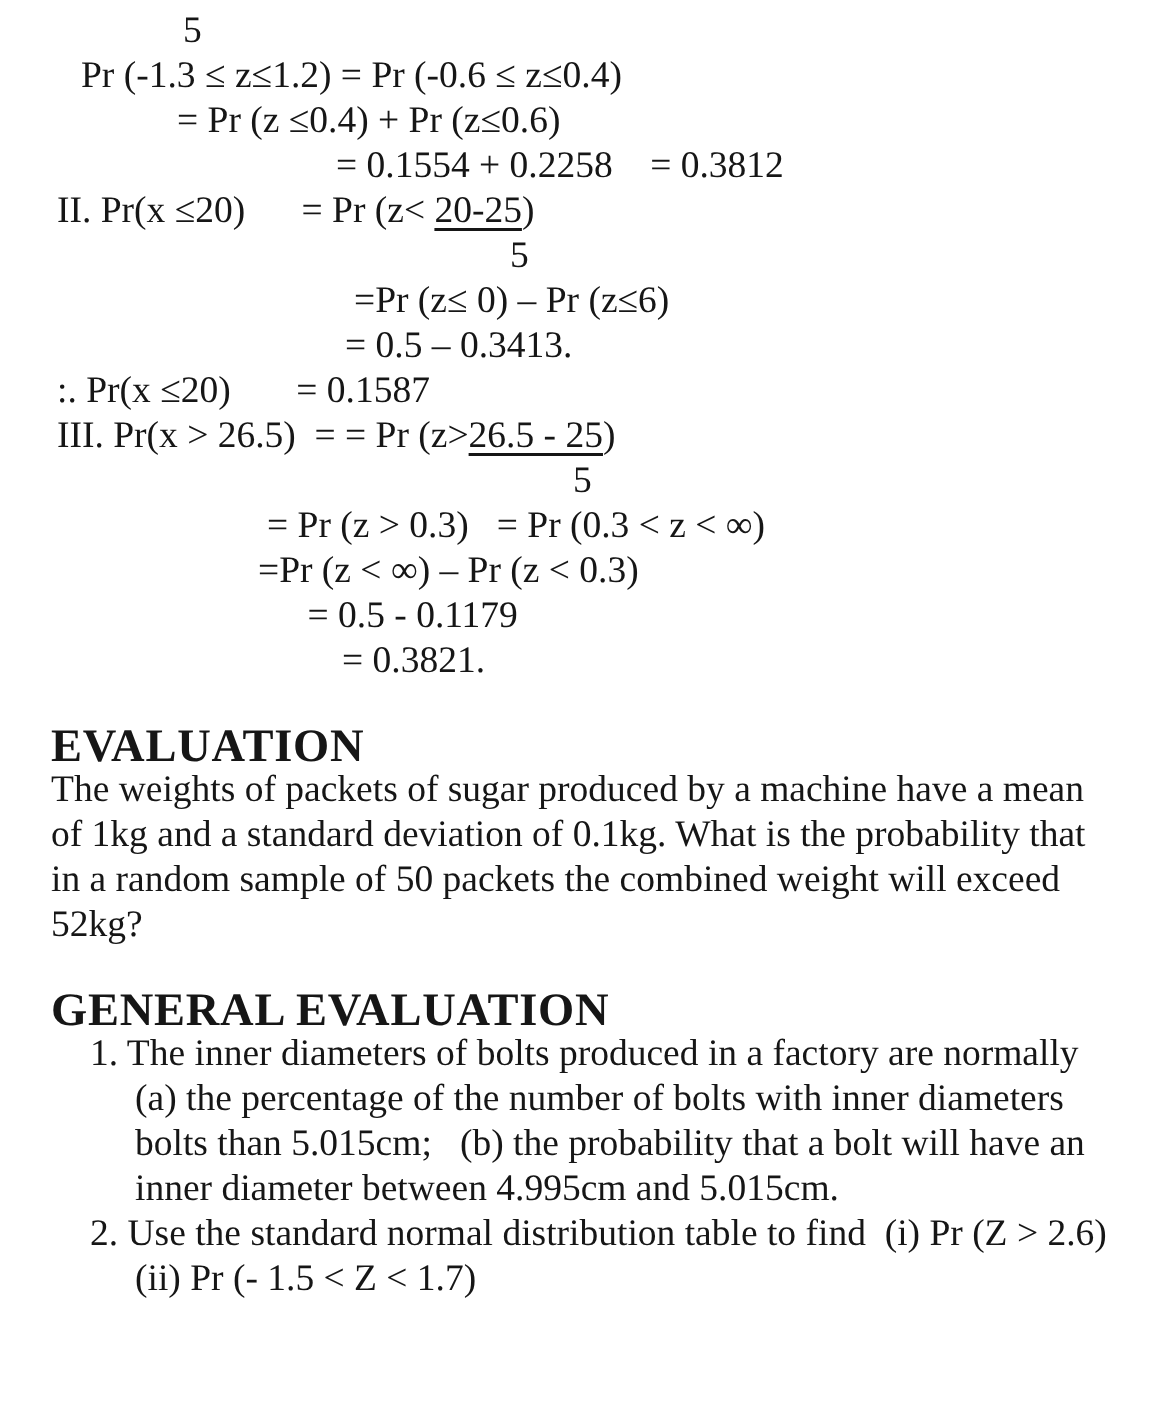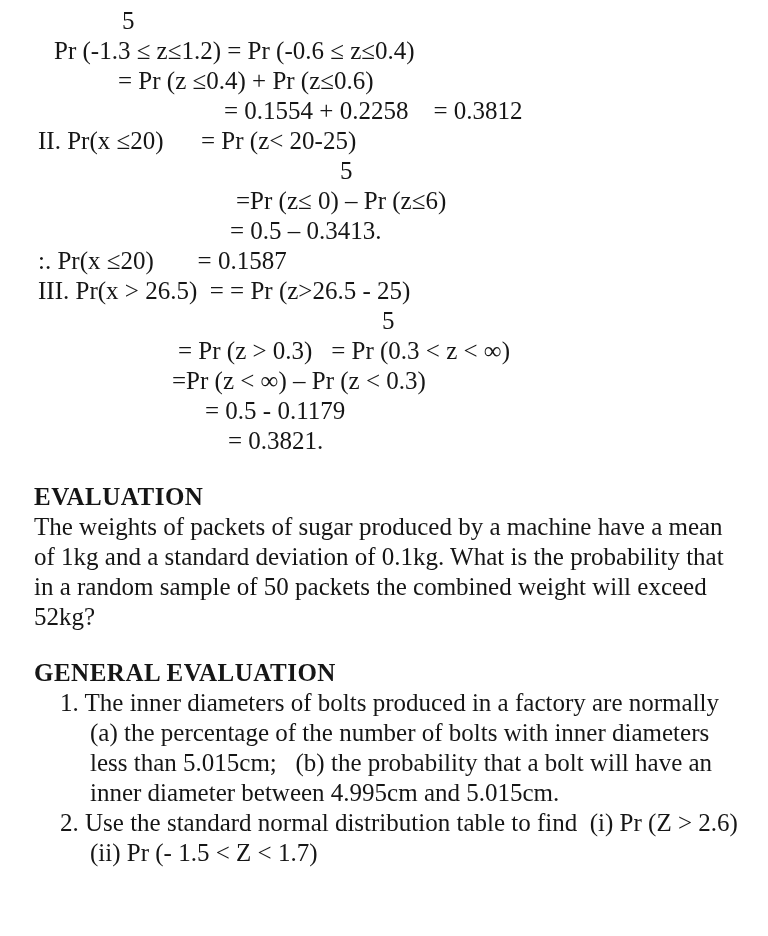--- a/index.html
+++ b/index.html
@@ -11,26 +11,27 @@
     background: #ffffff;
     color: #161616;
     font-family: "Liberation Serif", "DejaVu Serif", serif;
     font-size: 25px;
     line-height: 30px;
     padding: 6px 14px 0 34px;
     overflow: hidden;
   }
   .line { white-space: pre; }
   .u {
+    text-decoration: underline;
     text-decoration-thickness: 2px;
     text-underline-offset: 4px;
   }
   .heading {
     font-weight: bold;
-    font-size: 25px;
+    font-size: 31px;
     line-height: 30px;
     margin: 26px 0 0 0;
     letter-spacing: 0.5px;
   }
   .para-block, .list-block, .math-block { margin: 0; }
 </style>
 </head>
 <body>
 
 <div class="page">
@@ -60,19 +61,19 @@
       <div class="line"><span>of 1kg and a standard deviation of 0.1kg. What is the probability that</span></div>
       <div class="line"><span>in a random sample of 50 packets the combined weight will exceed</span></div>
       <div class="line"><span>52kg?</span></div>
     </div>
 
   <div class="heading">GENERAL EVALUATION</div>
 
   <div class="list-block">
       <div class="line" style="margin-left: 26px;"><span>1. The inner diameters of bolts produced in a factory are normally</span></div>
       <div class="line" style="margin-left: 56px;"><span>(a) the percentage of the number of bolts with inner diameters</span></div>
-      <div class="line" style="margin-left: 56px;"><span>less than 5.015cm;   (b) the probability that a bolt will have an</span></div>
+      <div class="line" style="margin-left: 56px;"><span>bolts than 5.015cm;   (b) the probability that a bolt will have an</span></div>
       <div class="line" style="margin-left: 56px;"><span>inner diameter between 4.995cm and 5.015cm.</span></div>
       <div class="line" style="margin-left: 26px;"><span>2. Use the standard normal distribution table to find  (i) Pr (Z &gt; 2.6)</span></div>
       <div class="line" style="margin-left: 56px;"><span>(ii) Pr (- 1.5 &lt; Z &lt; 1.7)</span></div>
     </div>
 
 </div>
 
 </body></html>

